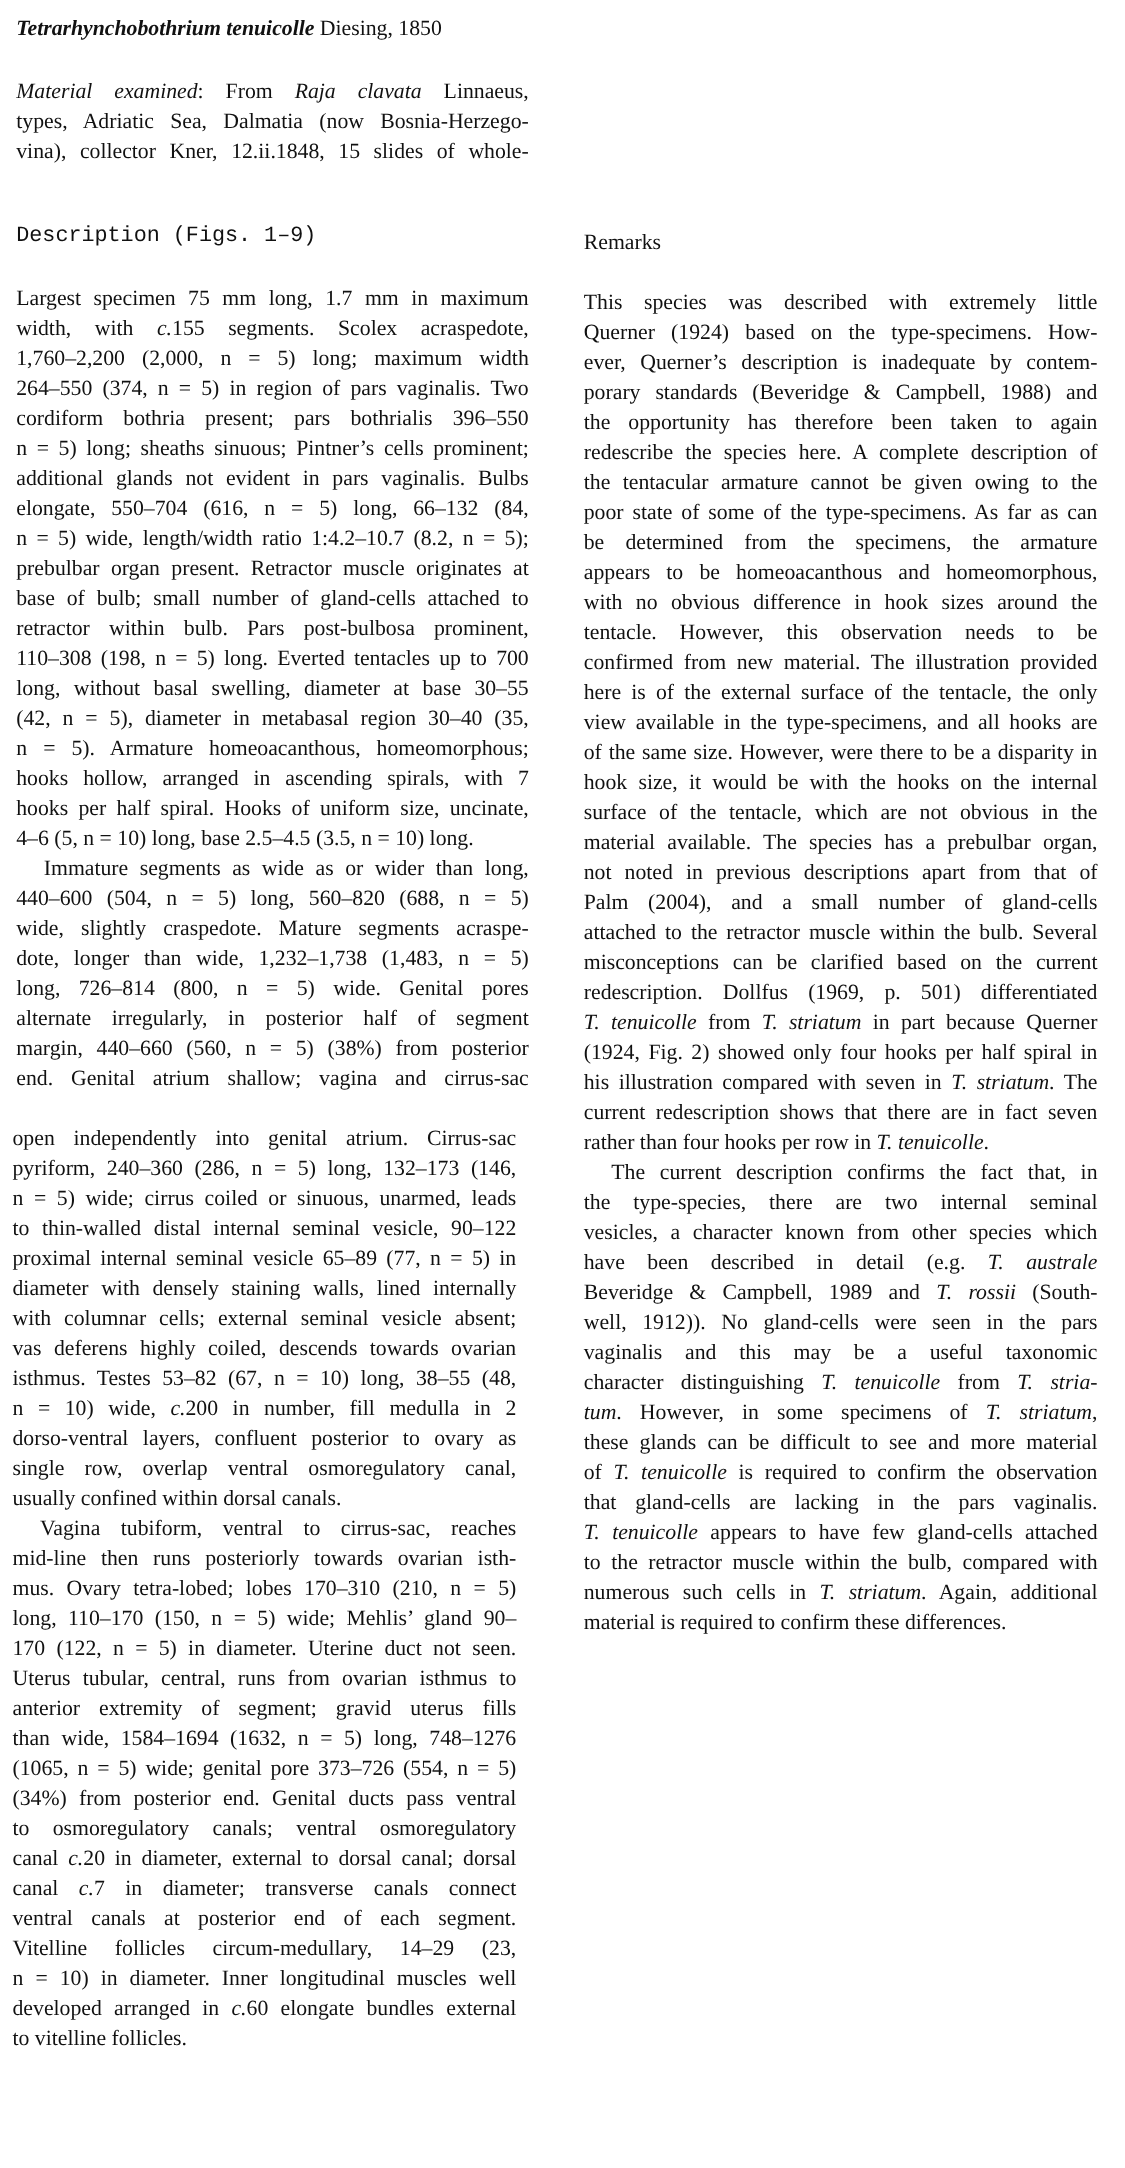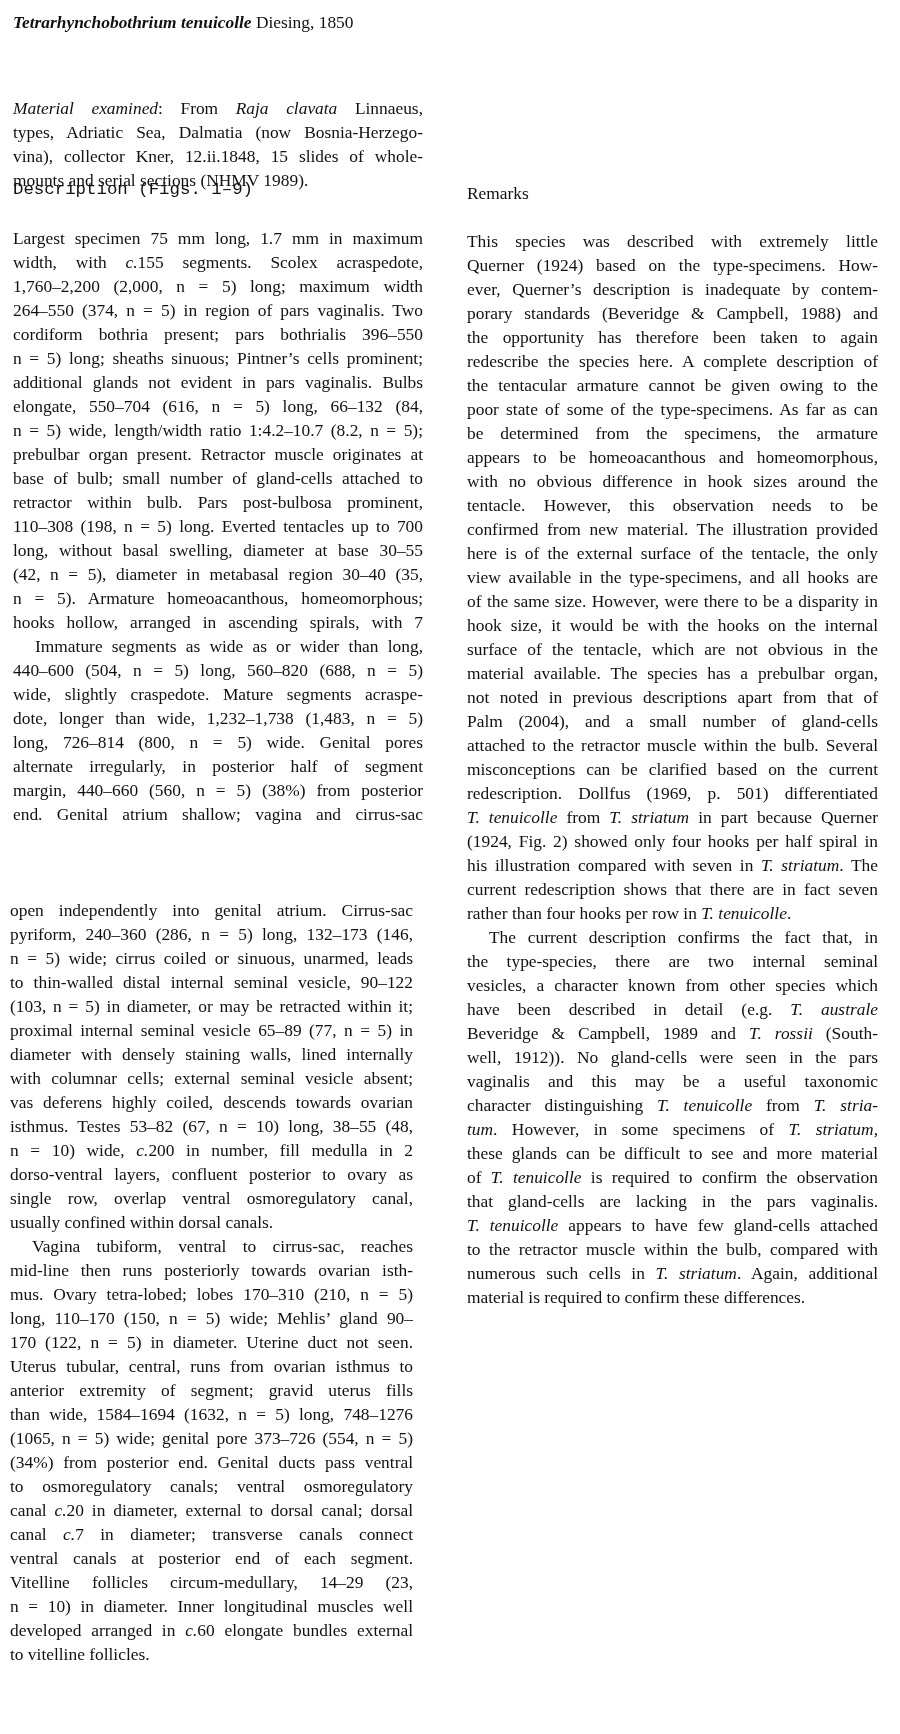--- a/index.html
+++ b/index.html
@@ -24,25 +24,24 @@
   .line i { font-style: italic; }
 </style>
 </head>
 <body>
 
 <div class="abs title">
   <span class="sp">Tetrarhynchobothrium tenuicolle</span>
   <span class="au">Diesing, 1850</span>
 </div>
 
-<div class="col" style="left:13px; top:60px; width:410px;margin-top:36px;">
+<div class="col" style="left:13px; top:60px; width:410px;">
     <span class="line"><i>Material examined</i>: From <i>Raja clavata</i> Linnaeus,</span>
     <span class="line">types, Adriatic Sea, Dalmatia (now Bosnia-Herzego-</span>
     <span class="line">vina), collector Kner, 12.ii.1848, 15 slides of whole-</span>
-    <span class="line last">mounts and serial sections (NHMV 1989).</span>
   </div>
 
 <div class="abs heading" style="left:13px; top:178px;font-family:Liberation Mono, monospace;">Description (Figs. 1–9)</div>
 
 <div class="col" style="left:13px; top:226px; width:410px;">
     <span class="line">Largest specimen 75 mm long, 1.7 mm in maximum</span>
     <span class="line">width, with <i>c.</i>155 segments. Scolex acraspedote,</span>
     <span class="line">1,760–2,200 (2,000, n = 5) long; maximum width</span>
     <span class="line">264–550 (374, n = 5) in region of pars vaginalis. Two</span>
     <span class="line">cordiform bothria present; pars bothrialis 396–550</span>
@@ -51,36 +50,37 @@
     <span class="line">elongate, 550–704 (616, n = 5) long, 66–132 (84,</span>
     <span class="line">n = 5) wide, length/width ratio 1:4.2–10.7 (8.2, n = 5);</span>
     <span class="line">prebulbar organ present. Retractor muscle originates at</span>
     <span class="line">base of bulb; small number of gland-cells attached to</span>
     <span class="line">retractor within bulb. Pars post-bulbosa prominent,</span>
     <span class="line">110–308 (198, n = 5) long. Everted tentacles up to 700</span>
     <span class="line">long, without basal swelling, diameter at base 30–55</span>
     <span class="line">(42, n = 5), diameter in metabasal region 30–40 (35,</span>
     <span class="line">n = 5). Armature homeoacanthous, homeomorphous;</span>
     <span class="line">hooks hollow, arranged in ascending spirals, with 7</span>
+    <span class="line">hooks per half spiral. Hooks of uniform size, uncinate,</span>
+    <span class="line last">4–6 (5, n = 10) long, base 2.5–4.5 (3.5, n = 10) long.</span>
     <span class="line indent">Immature segments as wide as or wider than long,</span>
     <span class="line">440–600 (504, n = 5) long, 560–820 (688, n = 5)</span>
     <span class="line">wide, slightly craspedote. Mature segments acraspe-</span>
     <span class="line">dote, longer than wide, 1,232–1,738 (1,483, n = 5)</span>
     <span class="line">long, 726–814 (800, n = 5) wide. Genital pores</span>
     <span class="line">alternate irregularly, in posterior half of segment</span>
     <span class="line">margin, 440–660 (560, n = 5) (38%) from posterior</span>
     <span class="line">end. Genital atrium shallow; vagina and cirrus-sac</span>
   </div>
 
 <div class="col" style="left:10px; top:898px; width:403px;">
     <span class="line">open independently into genital atrium. Cirrus-sac</span>
     <span class="line">pyriform, 240–360 (286, n = 5) long, 132–173 (146,</span>
     <span class="line">n = 5) wide; cirrus coiled or sinuous, unarmed, leads</span>
     <span class="line">to thin-walled distal internal seminal vesicle, 90–122</span>
-    <span class="line">(103, n = 5) in diameter, or may be retracted within it;</span>
     <span class="line">proximal internal seminal vesicle 65–89 (77, n = 5) in</span>
     <span class="line">diameter with densely staining walls, lined internally</span>
     <span class="line">with columnar cells; external seminal vesicle absent;</span>
     <span class="line">vas deferens highly coiled, descends towards ovarian</span>
     <span class="line">isthmus. Testes 53–82 (67, n = 10) long, 38–55 (48,</span>
     <span class="line">n = 10) wide, <i>c.</i>200 in number, fill medulla in 2</span>
     <span class="line">dorso-ventral layers, confluent posterior to ovary as</span>
     <span class="line">single row, overlap ventral osmoregulatory canal,</span>
     <span class="line last">usually confined within dorsal canals.</span>
     <span class="line indent">Vagina tubiform, ventral to cirrus-sac, reaches</span>

